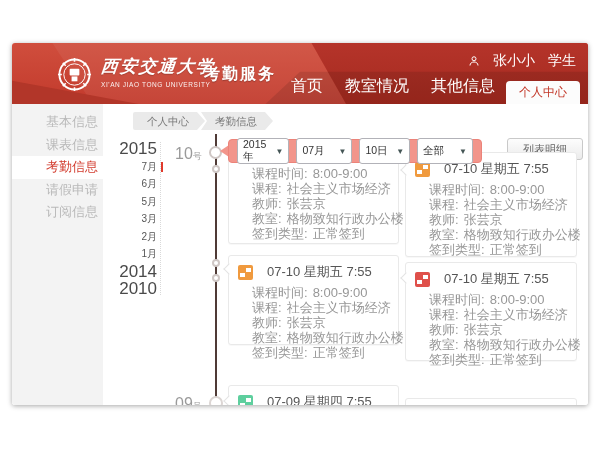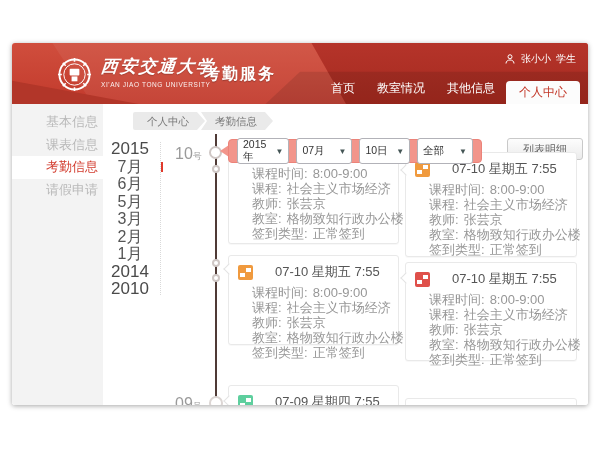--- a/index.html
+++ b/index.html
@@ -11,43 +11,43 @@
   .hdr-hilite { position:absolute; inset:0; background:rgba(255,255,255,.06); clip-path:polygon(7% 0,52% 0,58% 100%,14% 100%); }
   .hdr-dark { position:absolute; inset:0; background:linear-gradient(to bottom,#b5342a,#a52a1f); clip-path:polygon(52% 0,100% 0,100% 100%,58% 100%); }
   .hdr-corner { position:absolute; inset:0; background:#b23629; clip-path:polygon(0 62%,22% 100%,0 100%); }
   .hdr-navband { position:absolute; inset:0; background:rgba(0,0,0,.10); clip-path:polygon(44% 100%,50% 47%,100% 47%,100% 100%); }
   .logo-wrap { position:absolute; left:45px; top:12px; display:flex; align-items:flex-start; }
   .logo-circle { width:35px; height:35px; margin-top:2px; }
   .logo-txt { margin-left:9px; color:#fff; }
   .logo-cn { font-size:17px; font-weight:bold; font-style:italic; transform:skewX(-6deg); letter-spacing:2px; text-shadow:0 1px 1px rgba(0,0,0,.2); }
   .logo-en { font-size:6.5px; letter-spacing:.6px; margin-top:3px; opacity:.92; }
   .app-title { position:absolute; left:192px; top:21px; color:#fff; font-size:16px; font-weight:bold; letter-spacing:2px; text-shadow:0 1px 1px rgba(0,0,0,.25); }
-  .user { position:absolute; top:9px; right:12px; display:flex; align-items:center; gap:5px; color:#fff; font-size:10px; }
+  .user { position:absolute; top:9px; right:12px; display:flex; align-items:center; gap:13px; color:#fff; font-size:14px; }
   .nav { position:absolute; right:8px; bottom:0; display:flex; align-items:flex-end; }
-  .nav-item { color:#fff; font-size:12px; padding:0 11px 7px; cursor:pointer; }
+  .nav-item { color:#fff; font-size:16px; padding:0 11px 7px; cursor:pointer; }
   .nav-tab-active { background:#fcfcfc; color:#c23728; font-size:12px; height:23px; line-height:23px; padding:0 13px; border-radius:4px 4px 0 0; }
 
   
   .bdy { position:absolute; left:0; top:61px; width:576px; height:301px; background:#fff; }
   .sidebar { position:absolute; left:0; top:0; width:91px; height:301px; background:#f3f3f3; padding-top:7px; }
   .side-item { height:22.5px; line-height:22.5px; padding-left:34px; font-size:13px; color:#b9b9b9; cursor:pointer; }
   .side-item.active { background:#fff; color:#d23c2e; }
   .content { position:absolute; left:91px; top:0; width:485px; height:301px; }
 
   
   .crumbs { position:absolute; left:30px; top:8px; display:flex; }
   .crumb { height:18px; line-height:18px; font-size:10.5px; color:#777; background:#eaeaea; padding:0 16px 0 14px; clip-path:polygon(0 0,calc(100% - 8px) 0,100% 50%,calc(100% - 8px) 100%,0 100%,6px 50%); margin-left:-4px; cursor:pointer; }
   .crumb:first-child { clip-path:polygon(0 0,calc(100% - 8px) 0,100% 50%,calc(100% - 8px) 100%,0 100%); margin-left:0; border-radius:2px 0 0 2px; }
   .crumb.current { background:#f8f8f8; box-shadow:inset 0 0 0 1px #e3e3e3; }
 
   
   .scale { position:absolute; left:0; top:36px; width:54px; text-align:right; }
-  .scale span { display:block; height:17.5px; line-height:17.5px; color:#555;text-align:center; }
+  .scale span { display:block; height:17.5px; line-height:17.5px; color:#555; }
   .scale .yr { font-size:17px; color:#4a4a4a; }
-  .scale .mo { font-size:16px; }
+  .scale .mo { font-size:10px; }
   .cursor-tick { position:absolute; left:58px; top:58px; width:2px; height:10px; background:#e0392b; }
   .dotline { position:absolute; left:57px; top:38px; height:153px; border-left:1px dotted #d9d9d9; }
   .daymark { position:absolute; left:72px; color:#9a9a9a; font-size:16px; }
   .daymark small { font-size:9px; }
   .tl-line { position:absolute; left:112px; top:30px; width:2px; height:271px; background:#4f3a36; }
   .node { position:absolute; background:#fff; border:2px solid #cfc7c5; border-radius:50%; }
   .node.big1 { left:106px; top:42px; width:13px; height:13px; }
   .node.sm1 { left:109px; top:61px; width:8px; height:8px; }
   .node.sm2 { left:109px; top:155px; width:8px; height:8px; }
   .node.sm3 { left:109px; top:170px; width:8px; height:8px; }
@@ -57,21 +57,21 @@
   .filterbar { position:absolute; left:125px; top:35px; width:254px; height:24px; background:#f2958b; border:1px solid #ec8379; border-radius:4px; display:flex; align-items:center; gap:7px; padding:0 8px; z-index:5; }
   .filter-arrow { position:absolute; left:117px; top:41px; width:0; height:0; border-top:6px solid transparent; border-bottom:6px solid transparent; border-right:9px solid #f2958b; z-index:5; }
   .fselect { background:#fff; border:1px solid #b2b2b8; border-radius:3px; height:16px; font-size:10.5px; color:#333; display:flex; align-items:center; justify-content:space-between; padding:12px 5px; cursor:pointer; }
   .fselect .caret { font-size:8px; color:#455; margin-left:4px; }
   .w1{width:58px}.w2{width:62px}.w3{width:56px}.w4{width:62px}
   .list-btn { position:absolute; left:404px; top:34px; width:76px; height:22px; background:linear-gradient(#fdfdfd,#ebebeb); border:1px solid #c9c9c9; border-radius:3px; font-size:11px; color:#666; text-align:center; line-height:20px; cursor:pointer; }
 
   
   .card { position:absolute; background:#fff; border:1px solid #e9e9e9; border-radius:3px; box-shadow:0 1px 1px rgba(0,0,0,.03); }
   .card-arrow { position:absolute; left:-4.5px; width:8px; height:8px; background:#fff; border-left:1px solid #e3e3e3; border-bottom:1px solid #e3e3e3; transform:rotate(45deg); }
-  .card-head { display:flex; align-items:center; gap:22px; padding:7px 0 0 9px; }
+  .card-head { display:flex; align-items:center; gap:14px; padding:7px 0 0 9px; }
   .card-icon { width:15px; height:15px; border-radius:2px; background-image:linear-gradient(#fff,#fff),linear-gradient(#fff,#fff); background-size:5px 4px,5px 4px; background-position:2px 8px,8px 3px; background-repeat:no-repeat; }
   .card-title { font-size:13px; color:#555; }
   .card-rows { padding:4px 0 0 23px; }
   .card.noheader .card-rows { padding-top:15px; }
   .crow { line-height:15px; font-size:13px; color:#979797; white-space:nowrap; }
   .crow .lbl { margin-right:5px; }
   .c1 { left:125px; top:46px; width:171px; height:94px; }
   .c2 { left:302px; top:48px; width:172px; height:105px; }
   .c3 { left:125px; top:151px; width:171px; height:90px; }
   .c4 { left:302px; top:158px; width:172px; height:99px; }
@@ -130,20 +130,21 @@
     </div>
   </div>
 
   <div class="bdy">
 
     <div class="sidebar">
       <div class="side-item">基本信息</div>
       <div class="side-item">课表信息</div>
       <div class="side-item active">考勤信息</div>
       <div class="side-item">请假申请</div>
+      <div class="side-item">订阅信息</div>
     </div>
 
     <div class="content">
 
       <div class="crumbs">
         <div class="crumb">个人中心</div>
         <div class="crumb">考勤信息</div>
       </div>
 
       <div class="scale">

